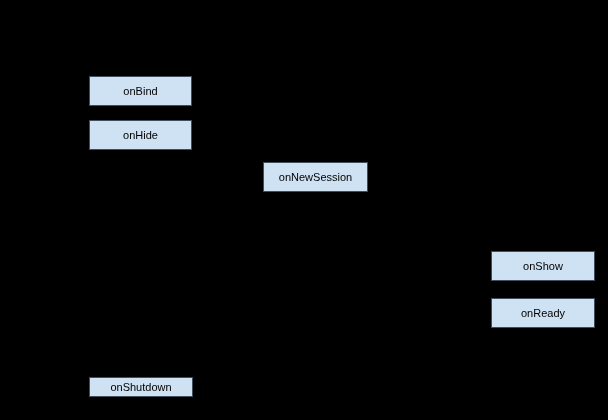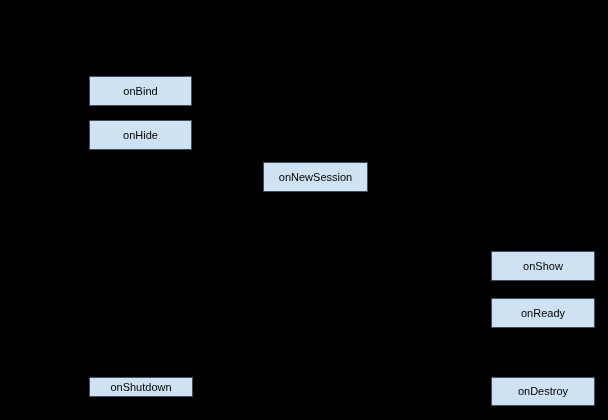--- a/index.html
+++ b/index.html
@@ -45,14 +45,13 @@
 </head>
 <body>
 
 <div class="canvas">
   <div class="node pos-onbind">onBind</div>
   <div class="node pos-onready">onHide</div>
   <div class="node pos-onnewsession">onNewSession</div>
   <div class="node pos-onshow">onShow</div>
   <div class="node pos-onhide">onReady</div>
   <div class="node pos-onshutdown">onShutdown</div>
-  <div class="node pos-ondestroy">onDestroy</div>
 </div>
 
 </body></html>

